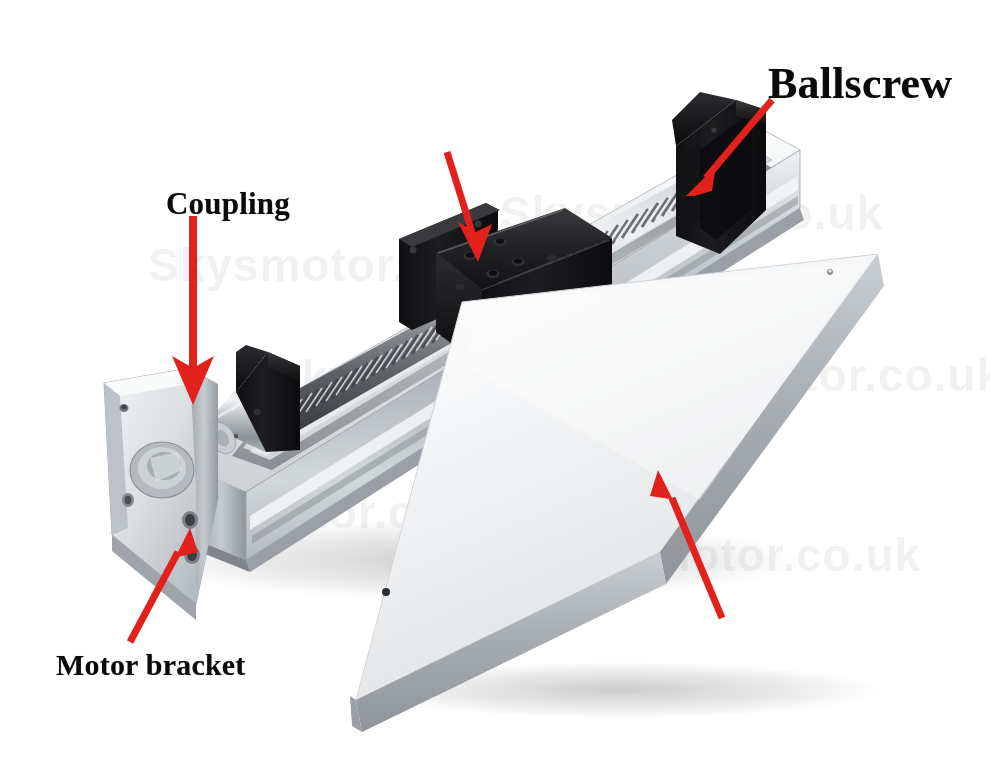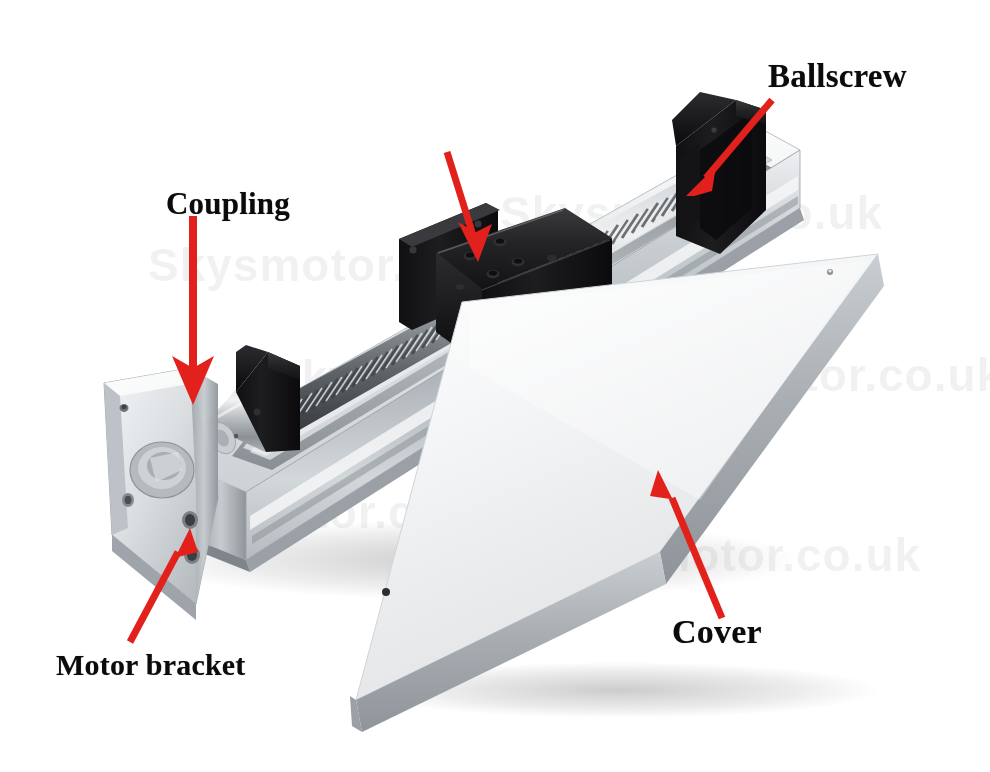--- a/index.html
+++ b/index.html
@@ -14,21 +14,21 @@
   #art{position:absolute;left:0;top:0;width:990px;height:772px;}
   .label{
     position:absolute;
     color:#0b0b0b;
     font-family:"Liberation Serif", serif;
     font-weight:700;
     white-space:nowrap;
     letter-spacing:0.2px;
     text-shadow:0 0 1px rgba(0,0,0,0.35);
   }
-  #lbl-ballscrew{left:768px;top:58px;font-size:33px;}
+  #lbl-ballscrew{left:768px;top:58px;font-size:44px;}
   #lbl-mobile{left:374px;top:114px;font-size:28px;}
   #lbl-coupling{left:166px;top:186px;font-size:31px;}
   #lbl-motor{left:56px;top:648px;font-size:30px;}
   #lbl-cover{left:672px;top:613px;font-size:34px;}
   .wm{
     position:absolute;
     color:rgba(0,0,0,0.055);
     font-family:"Liberation Sans", sans-serif;
     font-weight:700;
     white-space:nowrap;
@@ -378,15 +378,14 @@
     </g>
   </svg>
 
   <div class="label" id="lbl-ballscrew">Ballscrew</div>
 
 
   <div class="label" id="lbl-coupling">Coupling</div>
 
   <div class="label" id="lbl-motor">Motor bracket</div>
 
-  <div class="label" id="lbl-cover">Cover</div>
 
 </div>
 
 </body></html>

